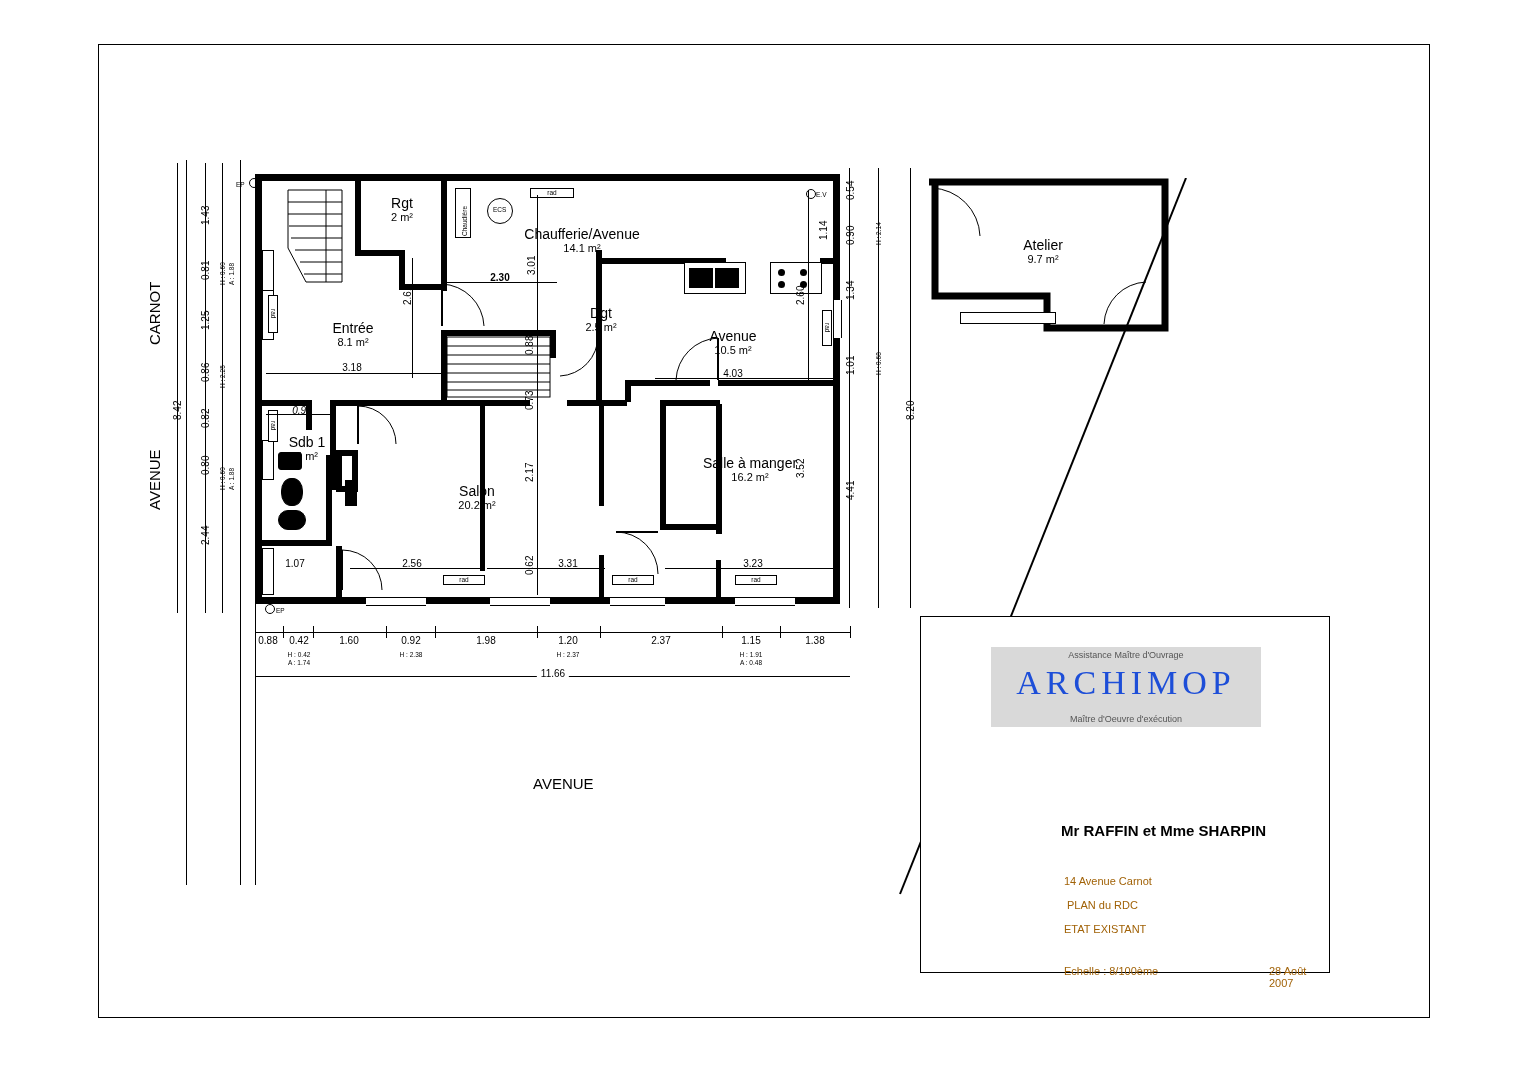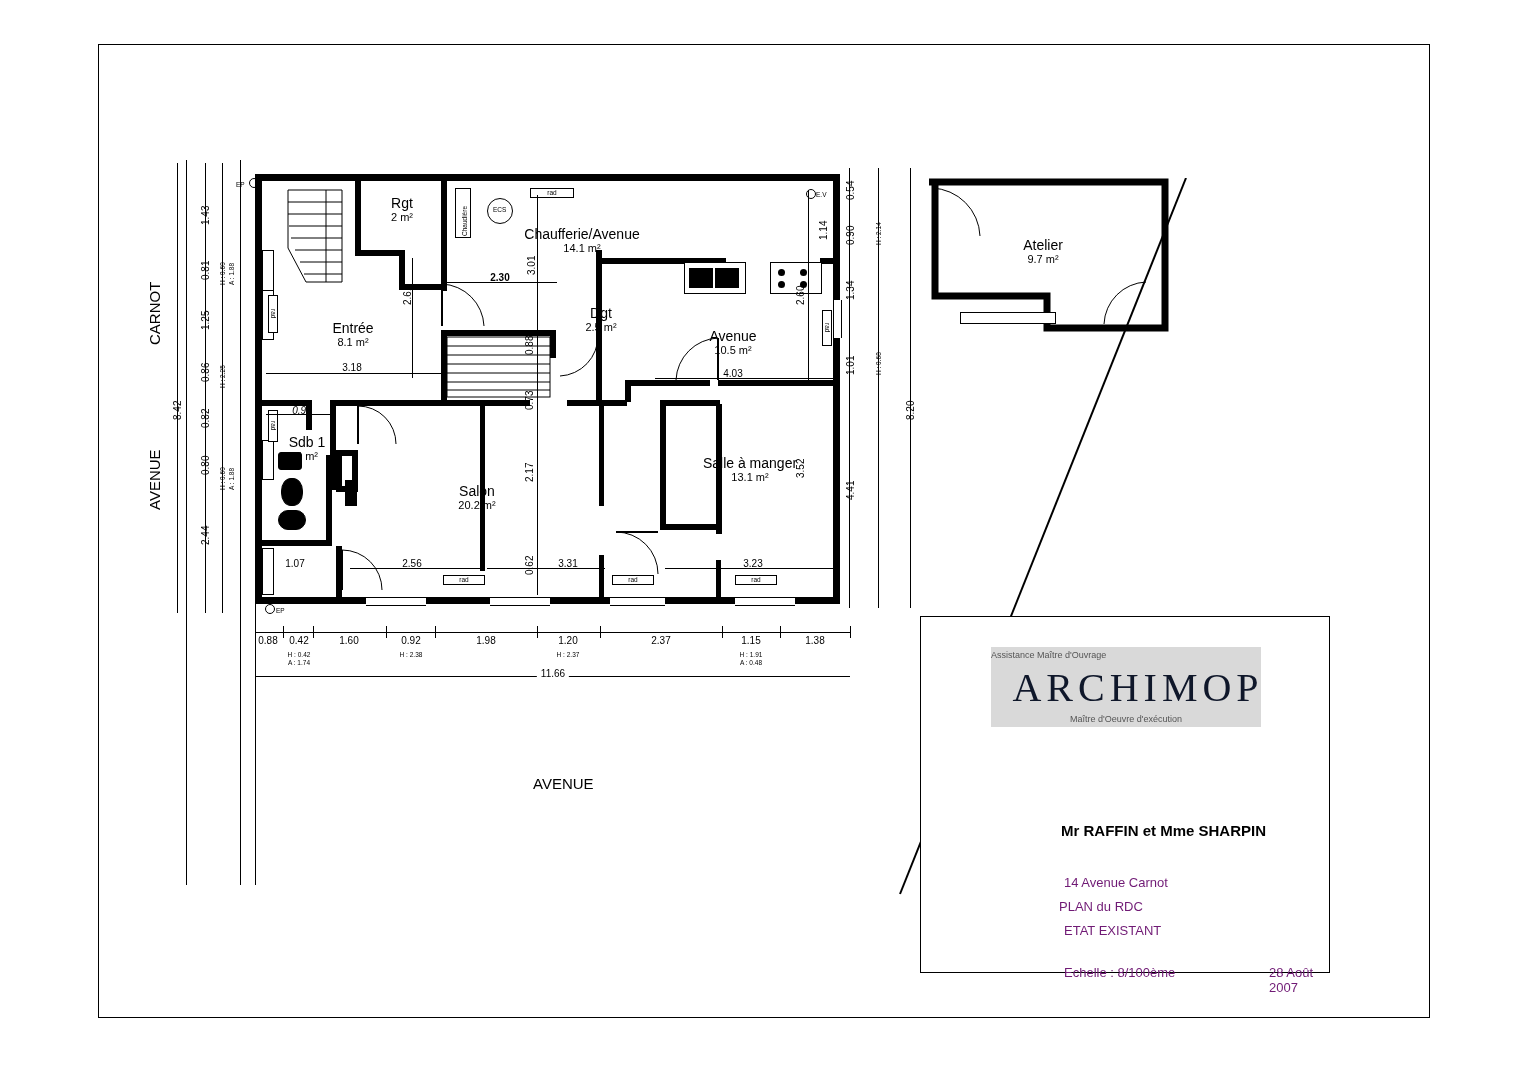--- a/index.html
+++ b/index.html
@@ -22,25 +22,25 @@
   .vdimline{position:absolute;background:#000;width:1px;}
   .tick{position:absolute;width:1px;background:#000;}
   .circ{position:absolute;border:1px solid #000;border-radius:50%;}
   .dot{position:absolute;border-radius:50%;background:#000;}
 
   .rad{position:absolute;border:1px solid #000;background:#fff;font-size:6.5px;text-align:center;line-height:7px;color:#000;}
   .poly{position:absolute;}
 
   #cartouche{position:absolute;left:920px;top:616px;width:410px;height:357px;border:1px solid #000;box-sizing:border-box;background:#fff;}
   .logo-box{position:absolute;left:70px;top:30px;width:270px;height:80px;background:#d9d9d9;}
-  .logo-top{position:absolute;width:100%;text-align:left;font-size:9px;color:#555;top:3px;}
-  .logo-main{position:absolute;width:100%;text-align:center;font-size:40px;letter-spacing:5px;color:#0f172a;top:17px;font-family:"Liberation Serif", serif;padding-left:12px;}
+  .logo-top{position:absolute;width:100%;text-align:center;font-size:9px;color:#555;top:3px;}
+  .logo-main{position:absolute;width:100%;text-align:center;font-size:34px;letter-spacing:5px;color:#1d4ed8;top:17px;font-family:"Liberation Serif", serif;}
   .logo-bot{position:absolute;width:100%;text-align:center;font-size:9px;color:#555;bottom:3px;}
   .ct-line{position:absolute;font-size:15px;color:#000;}
-  .ct-small{position:absolute;font-size:13px;color:#701a75;}
+  .ct-small{position:absolute;font-size:11px;color:#a16207;}
 
   .sideword{position:absolute;font-size:15px;white-space:nowrap;transform-origin:left top;transform:rotate(-90deg);}
   .jardin{position:absolute;font-size:15px;}
 </style>
 </head>
 <body>
 
 <div id="page">
   <div id="sheet"></div>
 
@@ -265,21 +265,21 @@
   <div class="room" style="left:307px;top:434px;">
     <div class="room-name">Sdb 1</div>
     <div class="room-area">4 m²</div>
   </div>
   <div class="room" style="left:477px;top:483px;">
     <div class="room-name">Salon</div>
     <div class="room-area">20.2 m²</div>
   </div>
   <div class="room" style="left:750px;top:455px;">
     <div class="room-name">Salle à manger</div>
-    <div class="room-area">13.1 m²</div>
+    <div class="room-area">16.2 m²</div>
   </div>
   <div class="room" style="left:1043px;top:237px;">
     <div class="room-name">Atelier</div>
     <div class="room-area">9.7 m²</div>
   </div>
 
   <div class="dim c" style="left:500px;top:272px;font-weight:bold;">2.30</div>
   <div class="vdim" style="left:526px;top:275px;">3.01</div>
   <div class="vdim" style="left:402px;top:305px;">2.61</div>
   <div class="dim c" style="left:352px;top:362px;">3.18</div>
@@ -374,18 +374,18 @@
   <div class="jardin" style="left:533px;top:775px;">AVENUE</div>
 
   <div id="cartouche">
     <div class="logo-box">
       <div class="logo-top">Assistance Maître d'Ouvrage</div>
       <div class="logo-main">ARCHIMOP</div>
       <div class="logo-bot">Maître d'Oeuvre d'exécution</div>
     </div>
     <div class="ct-line" style="left:140px;top:205px;font-weight:bold;">Mr RAFFIN et Mme SHARPIN</div>
     <div class="ct-small" style="left:143px;top:258px;">14 Avenue Carnot</div>
-    <div class="ct-small" style="left:138px;top:282px;">PLAN du RDC</div>
+    <div class="ct-small" style="left:146px;top:282px;">PLAN du RDC</div>
     <div class="ct-small" style="left:143px;top:306px;">ETAT EXISTANT</div>
     <div class="ct-small" style="left:143px;top:348px;">Echelle : 8/100ème</div>
     <div class="ct-small" style="left:305px;top:348px;margin-left:43px;">28 Août 2007</div>
   </div>
 </div>
 
 </body></html>

